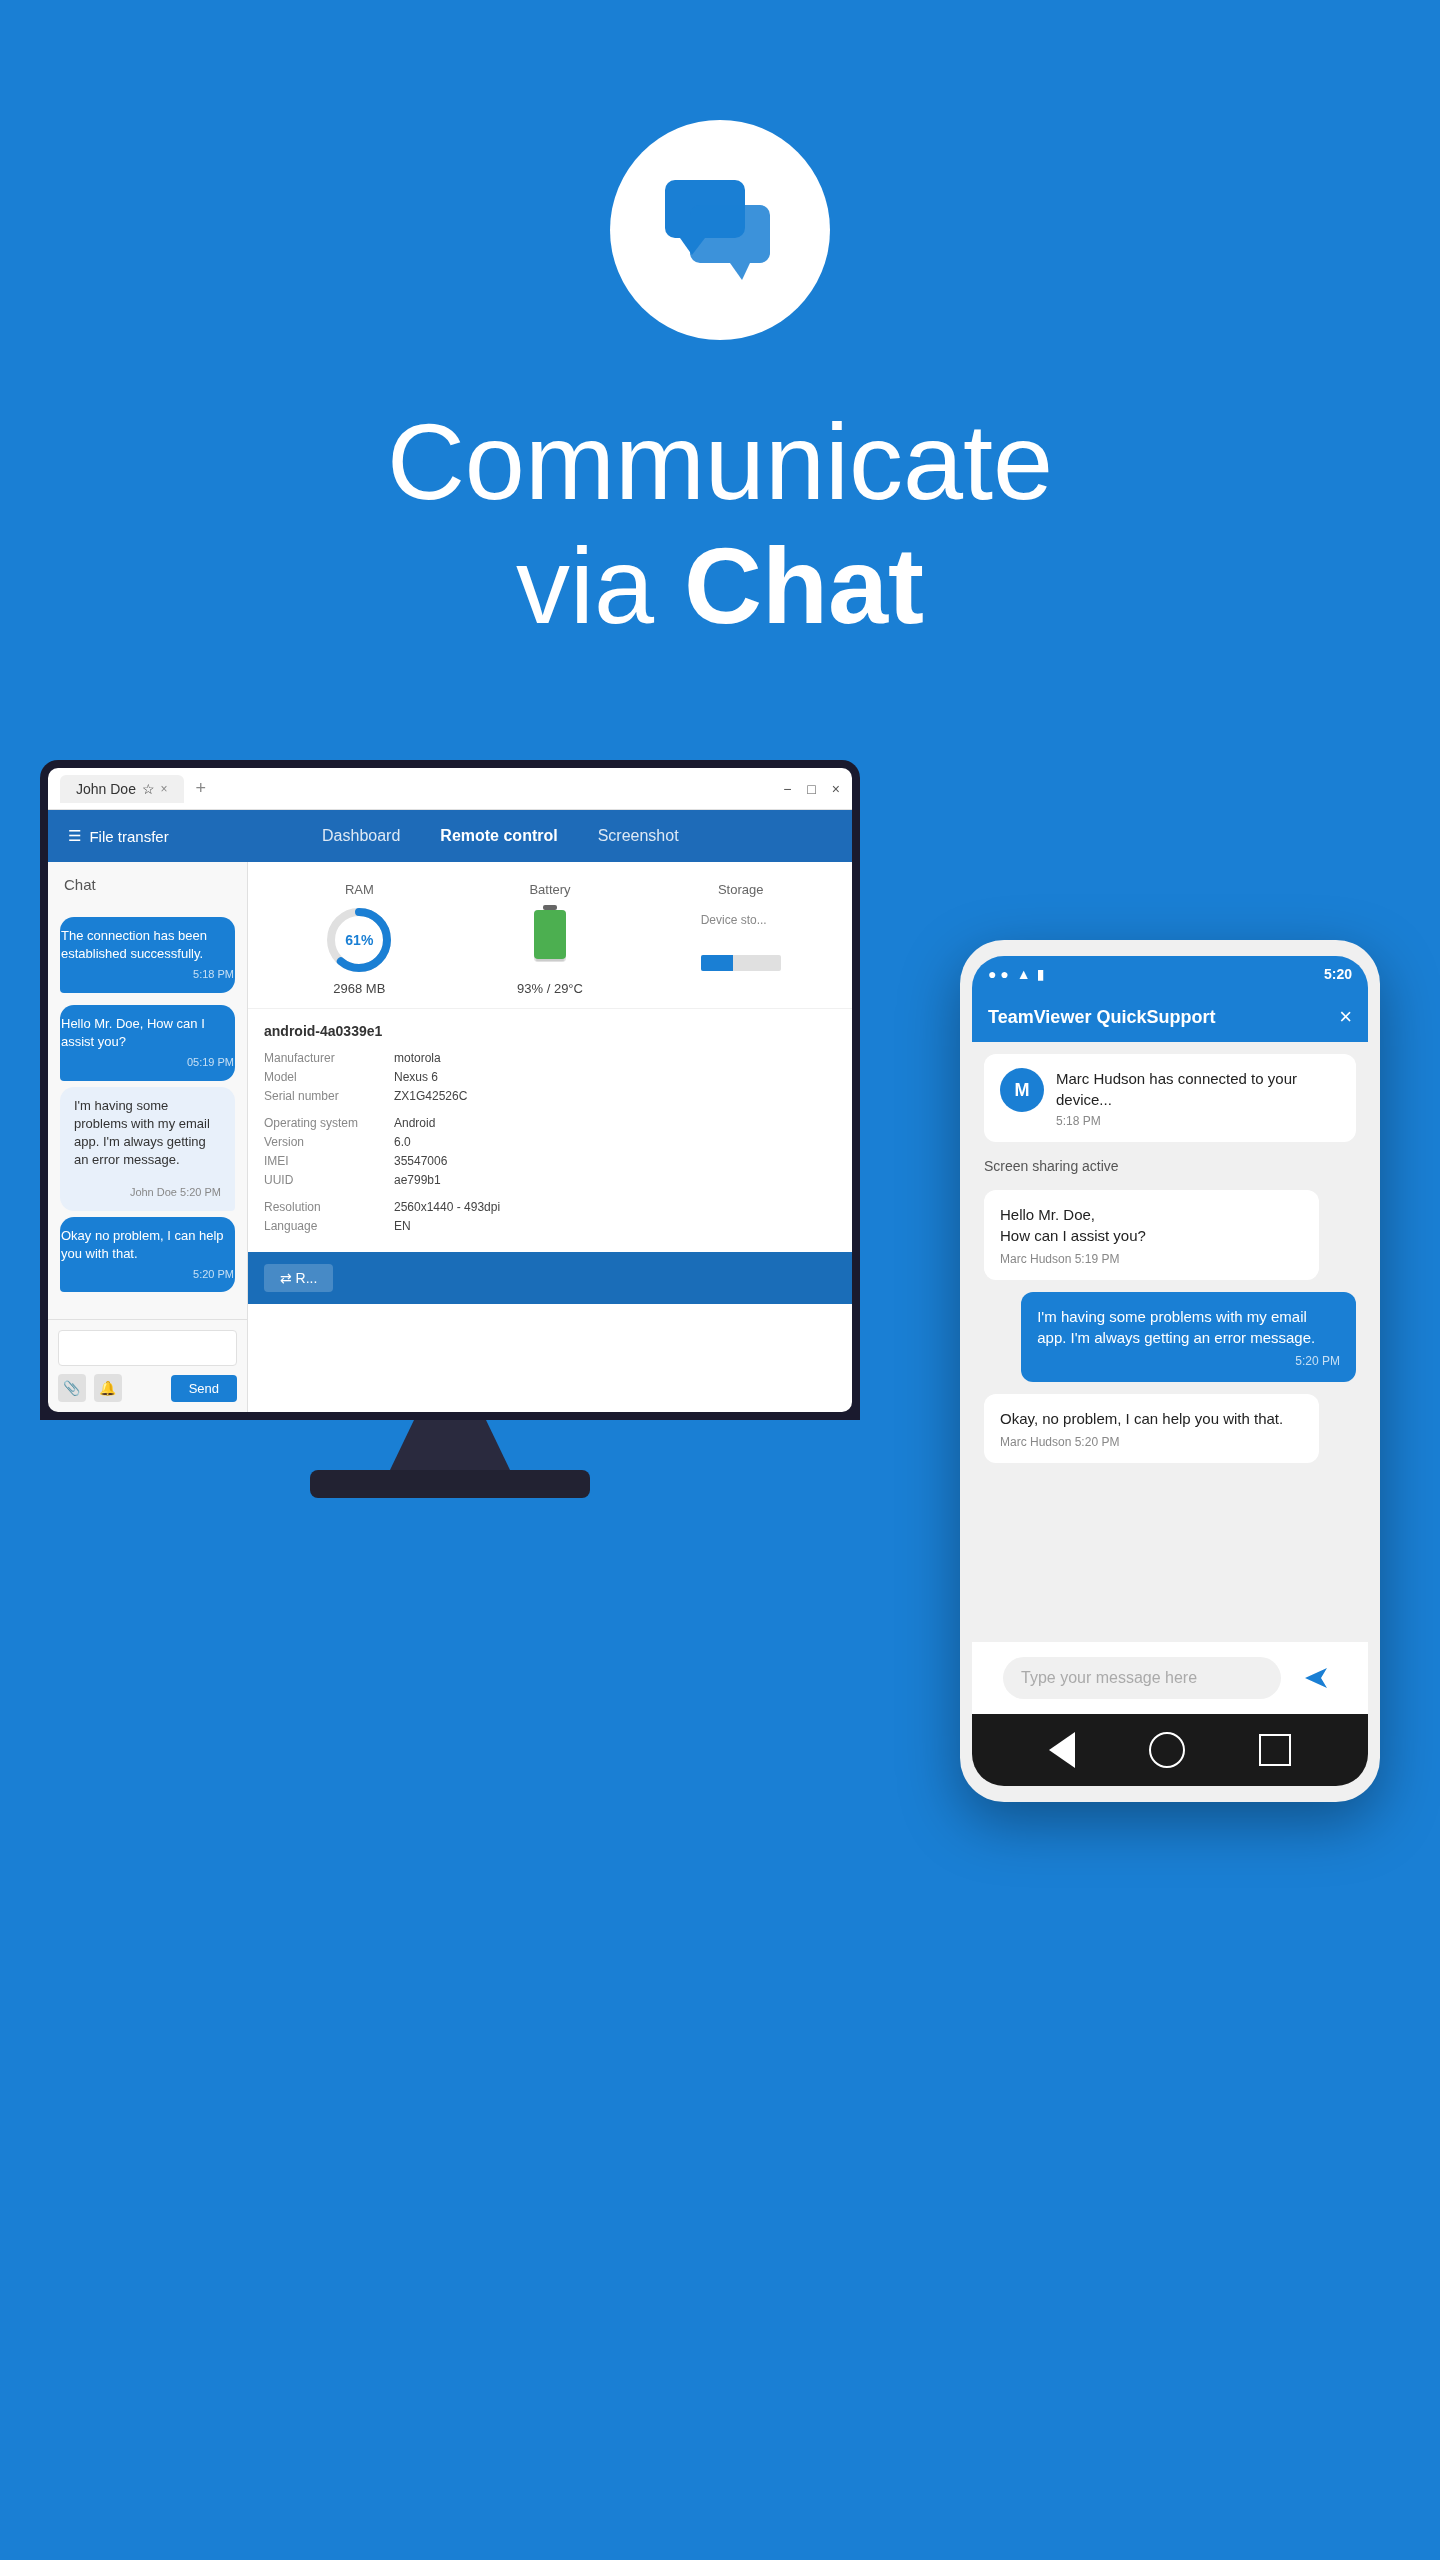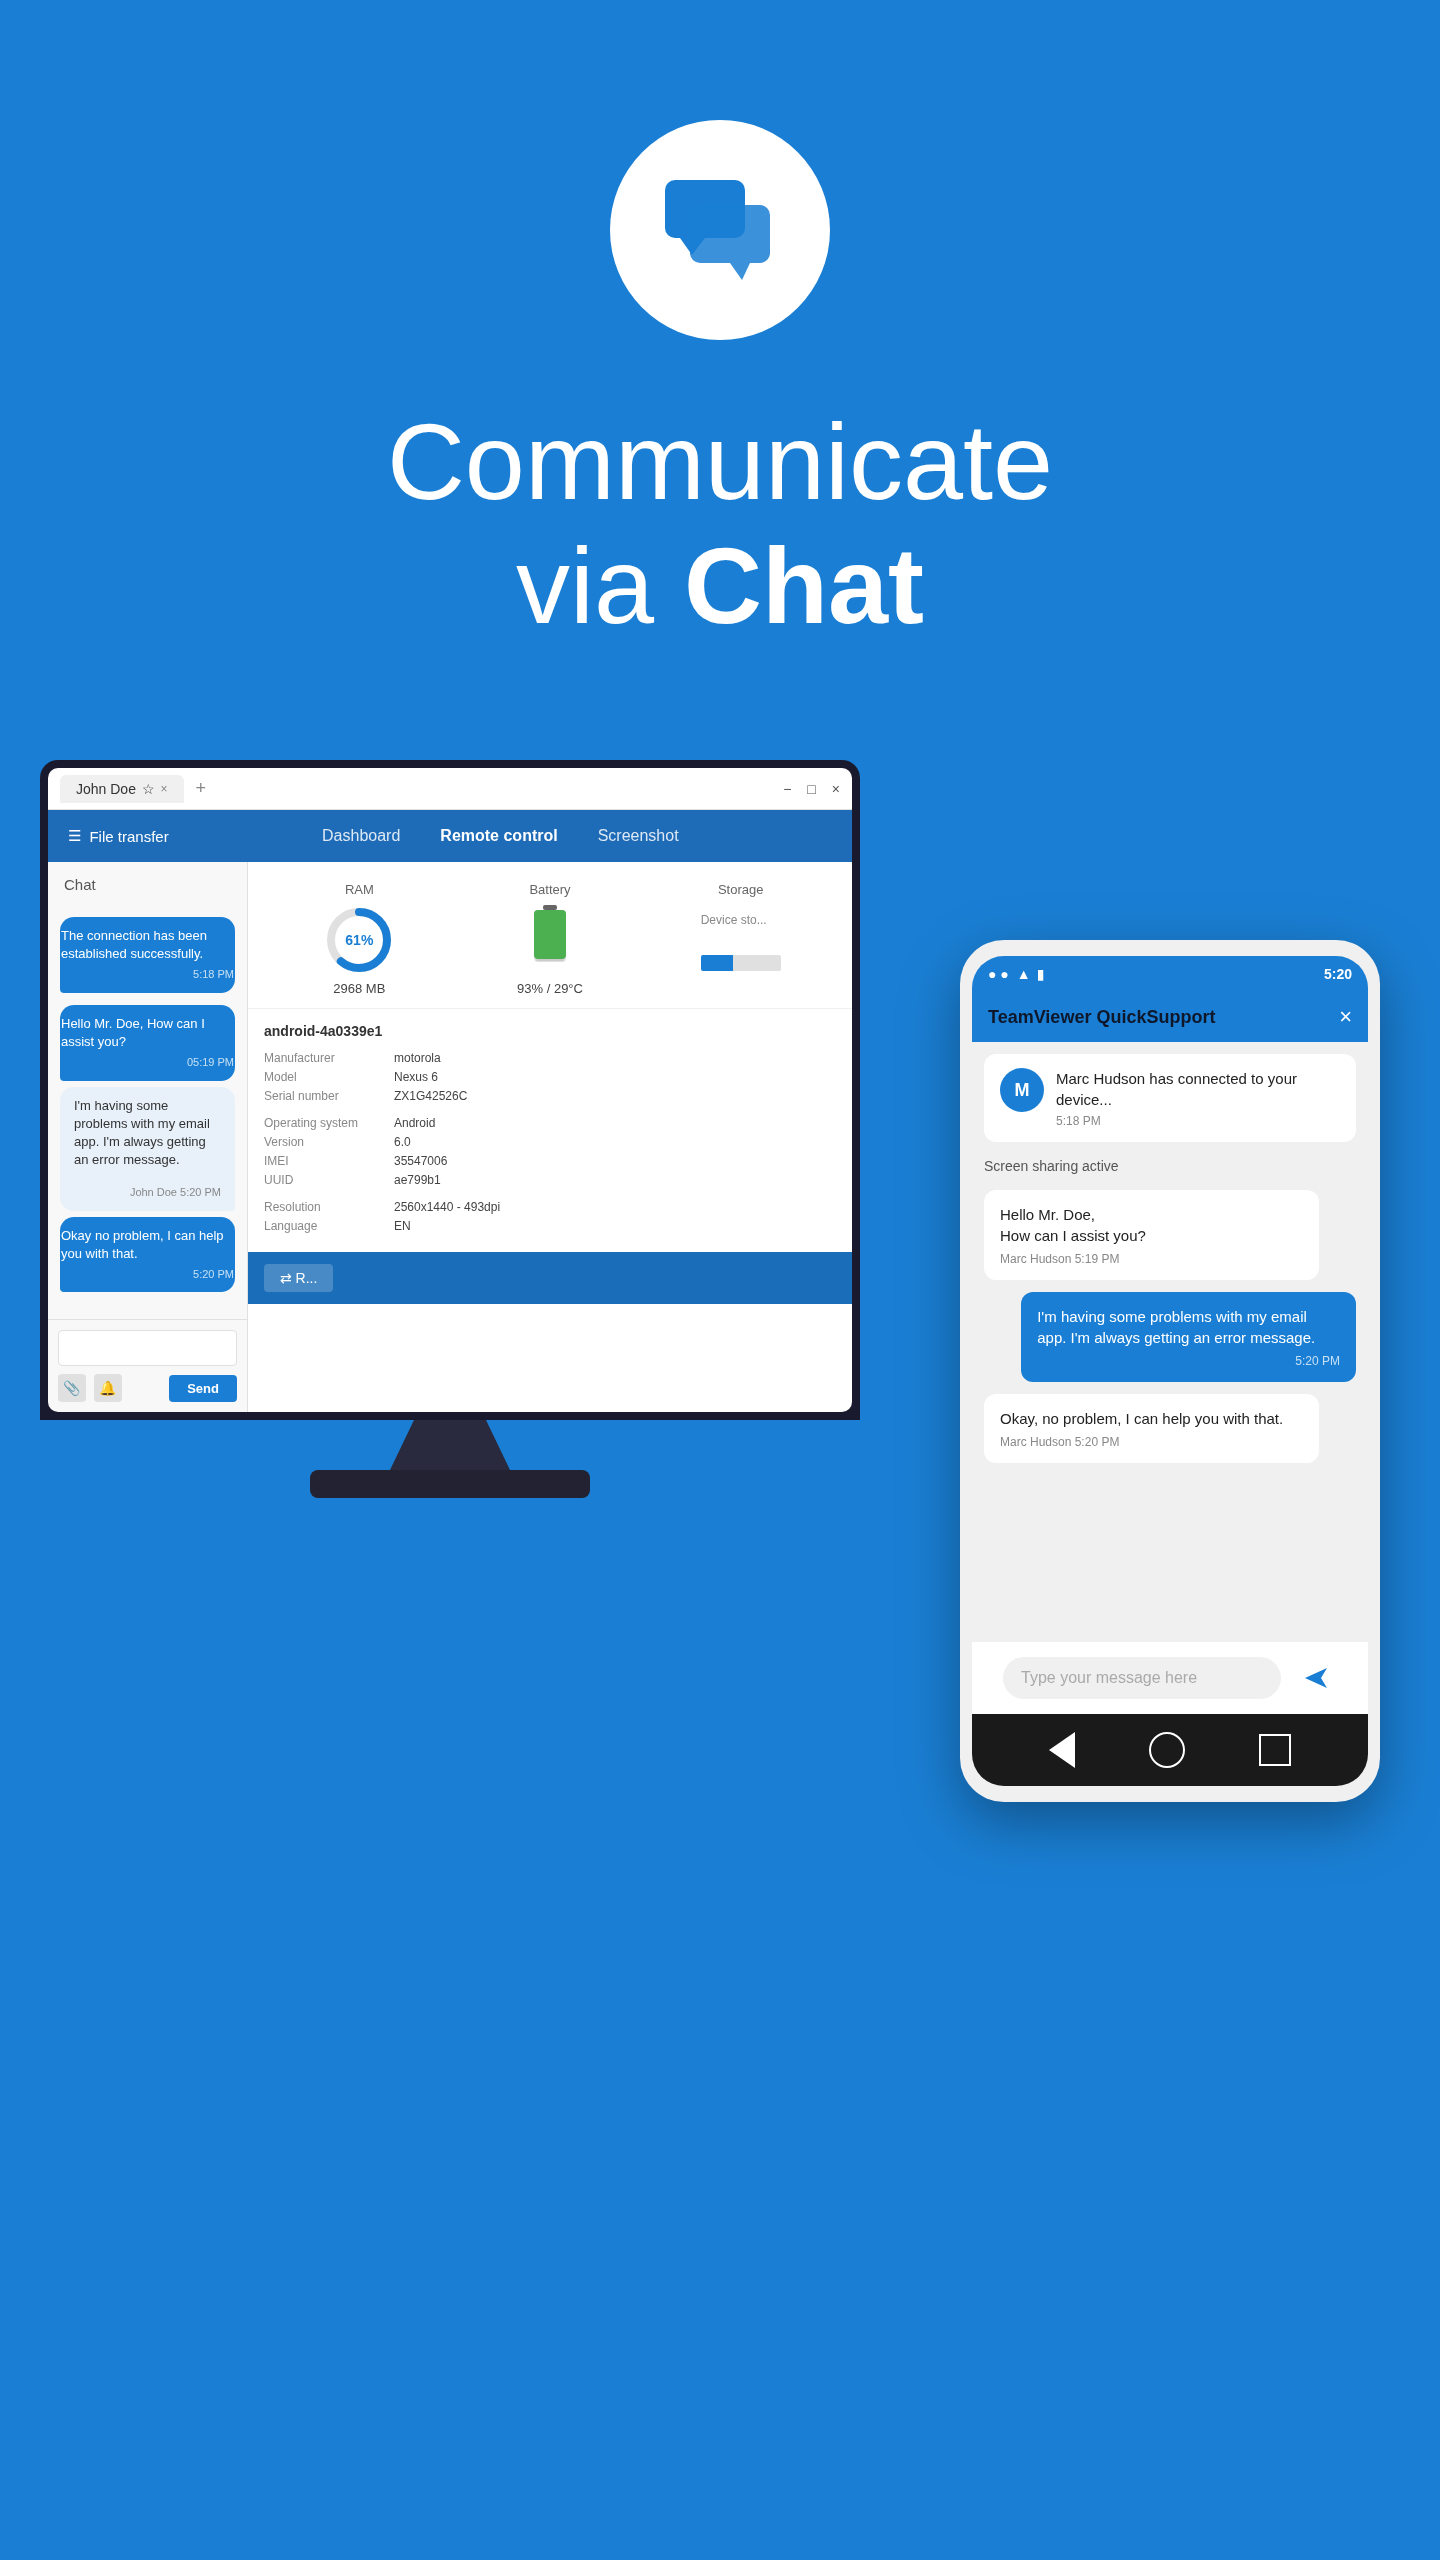--- a/index.html
+++ b/index.html
@@ -244,21 +244,21 @@
       justify-content: center;
       font-size: 14px;
     }
 
     .chat-send-btn {
       background: #1a7fd4;
       color: white;
       border-radius: 4px;
       padding: 6px 18px;
       font-size: 13px;
-      font-weight: 700;
+      font-weight: 400;
       margin-left: auto;
     }
 
     
     .dashboard-panel {
       flex: 1;
       background: white;
       overflow: hidden;
     }
 
@@ -407,21 +407,21 @@
     
     .phone-app-header {
       background: #1a7fd4;
       padding: 12px 16px;
       display: flex;
       align-items: center;
       justify-content: space-between;
     }
 
     .phone-app-title {
-      color: #0f172a;
+      color: #ffffff;
       font-size: 18px;
       font-weight: 600;
       text-align: center;
     }
 
     .phone-close-btn {
       color: white;
       font-size: 22px;
       font-weight: 300;
     }

